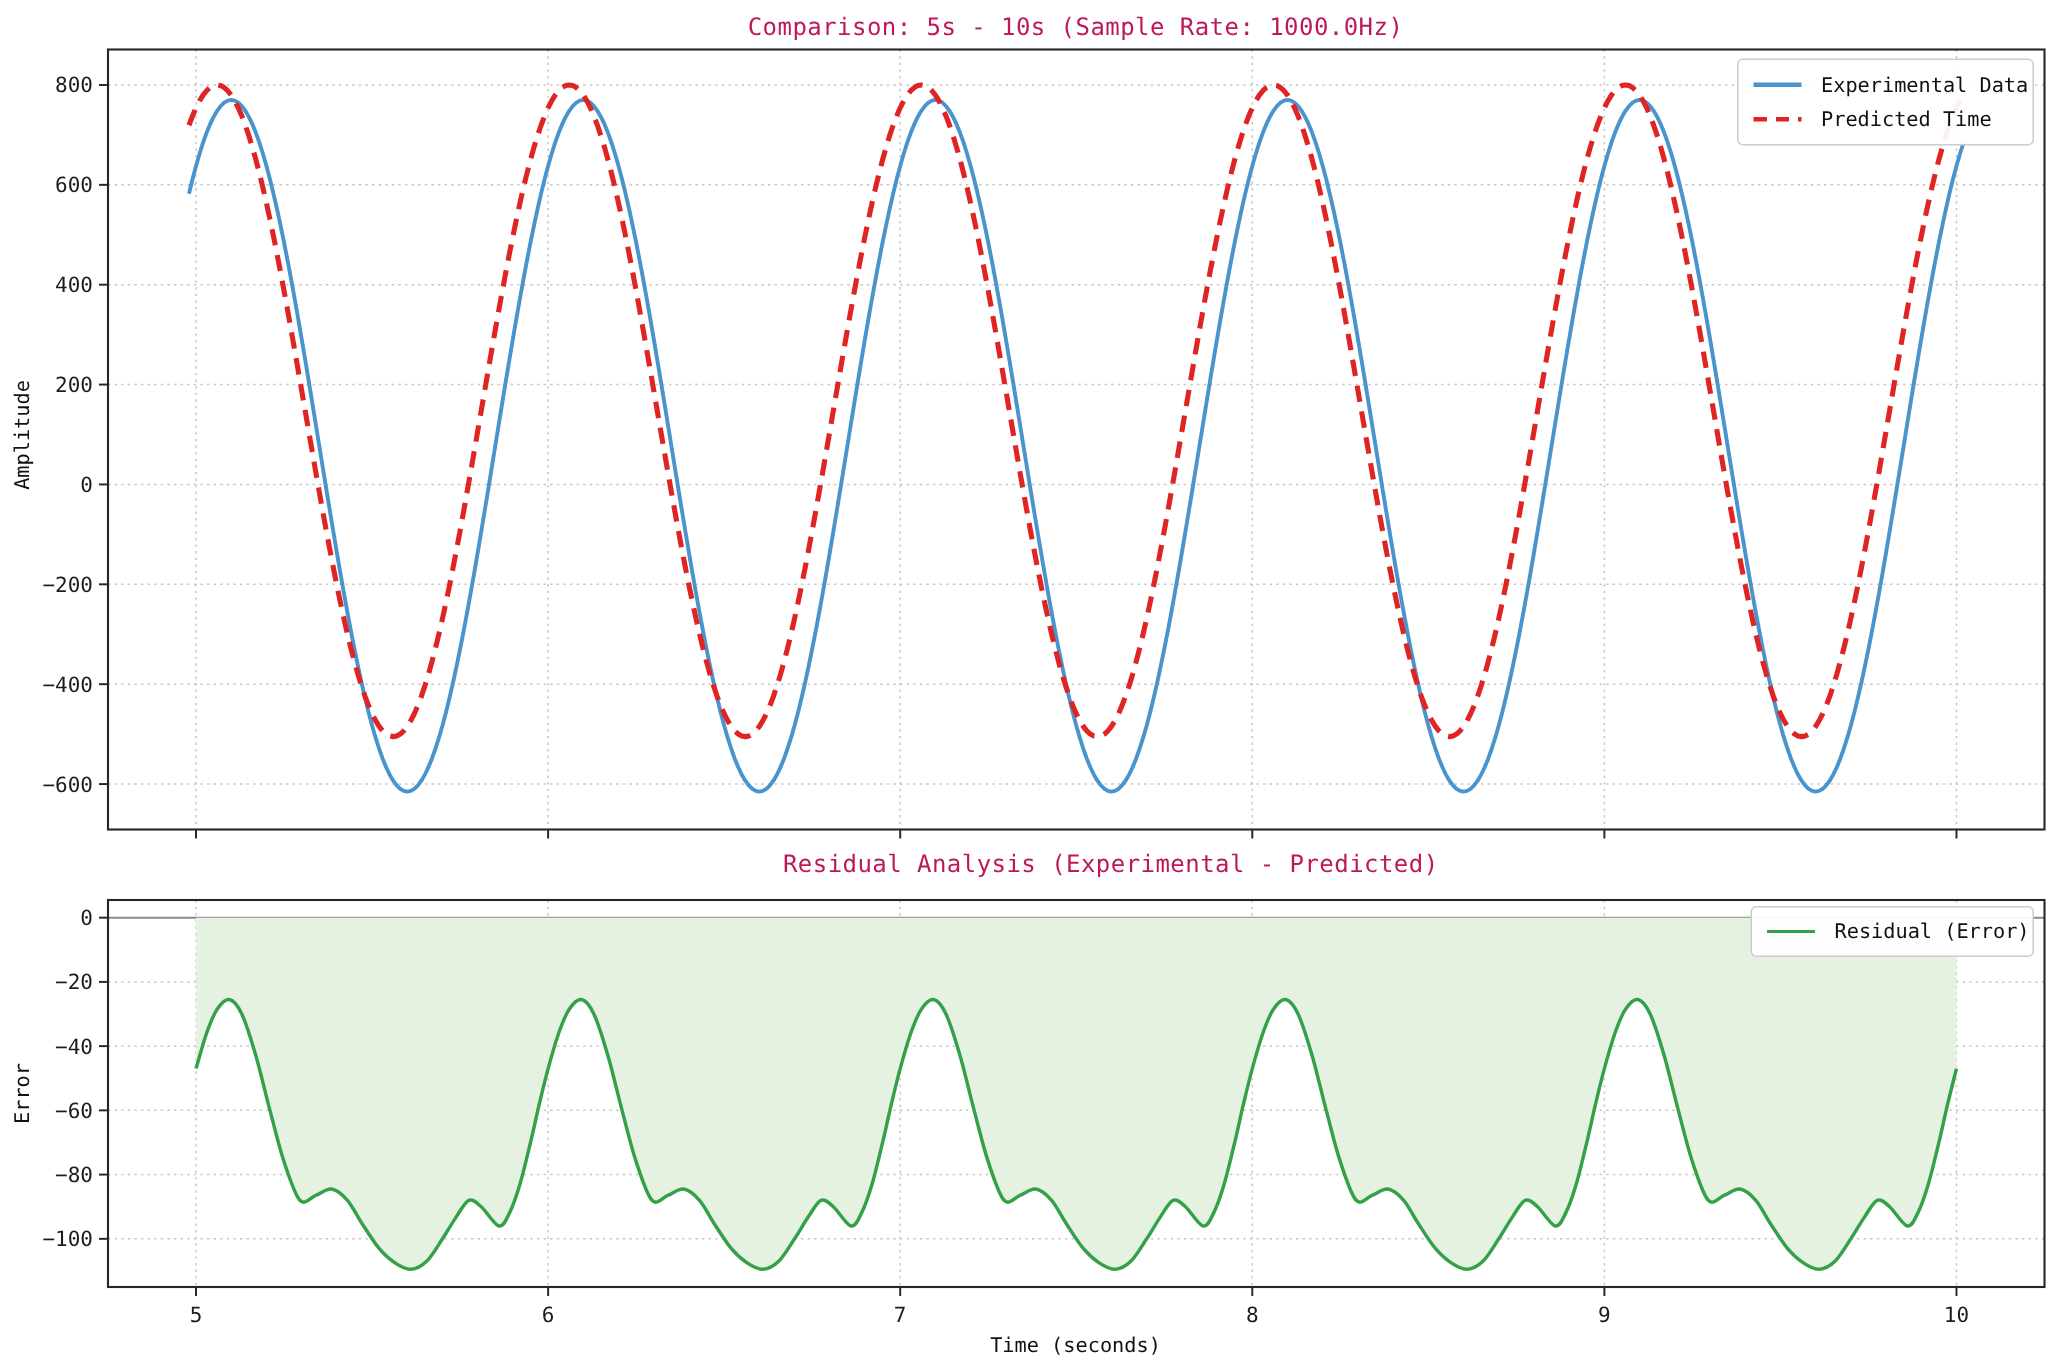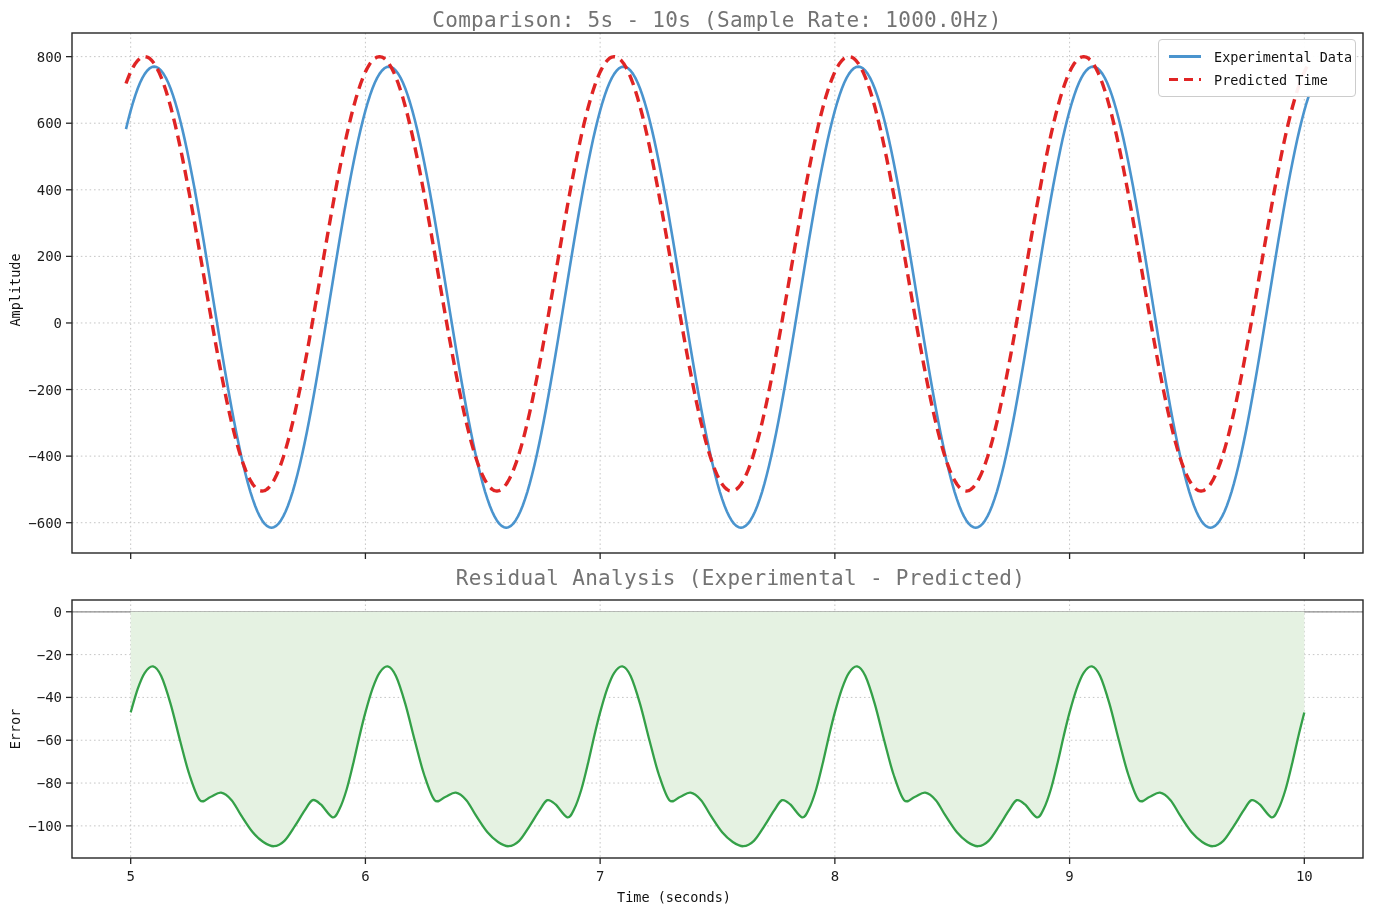--- a/index.html
+++ b/index.html
@@ -3,21 +3,21 @@
 <meta charset="utf-8">
 <style>
   html,body{margin:0;padding:0;background:#ffffff;}
   .figure{
     position:relative;width:1378px;height:914px;background:#ffffff;
     font-family:"DejaVu Sans Mono","Liberation Mono",monospace;color:#1c1c1c;
     overflow:hidden;
   }
   .chart-title{
     position:absolute;transform:translateX(-50%);white-space:nowrap;
-    font-size:21px;color:#737373;letter-spacing:0.3px;
+    font-size:16px;color:#be185d;letter-spacing:0.3px;
   }
   .axis-label{position:absolute;font-size:13.5px;color:#111;white-space:nowrap;}
   .ylabel{transform:translate(-50%,-50%) rotate(-90deg);transform-origin:center;}
   .xlabel{transform:translateX(-50%);}
   #chart-canvas{position:absolute;left:0;top:0;}
   .legend{
     position:absolute;background:rgba(255,255,255,0.93);
     border:1.2px solid #cccccc;border-radius:4px;
     display:flex;flex-direction:column;justify-content:space-around;
     padding:5px 10px;box-sizing:border-box;
@@ -32,21 +32,21 @@
 </head>
 <body>
 
 <div class="figure">
 
   <div class="chart-title" style="left:717px;top:8px;">Comparison: 5s - 10s (Sample Rate: 1000.0Hz)</div>
   <div class="axis-label ylabel" style="left:15px;top:290px;">Amplitude</div>
 
   <div class="chart-title" style="left:717px;top:566px;padding-left:47px;">Residual Analysis (Experimental - Predicted)</div>
   <div class="axis-label ylabel" style="left:15px;top:729px;">Error</div>
-  <div class="axis-label xlabel" style="left:674px;top:889px;">Time (seconds)</div>
+  <div class="axis-label xlabel" style="left:717px;top:889px;">Time (seconds)</div>
 
   <svg id="chart-canvas" width="1378" height="914">
       <g stroke="#c6c6c6" stroke-width="1" stroke-dasharray="1.6 2.8">
         <line x1="130.6818181818182" y1="33" x2="130.6818181818182" y2="553"></line>
         <line x1="365.4090909090909" y1="33" x2="365.4090909090909" y2="553"></line>
         <line x1="600.1363636363636" y1="33" x2="600.1363636363636" y2="553"></line>
         <line x1="834.8636363636364" y1="33" x2="834.8636363636364" y2="553"></line>
         <line x1="1069.590909090909" y1="33" x2="1069.590909090909" y2="553"></line>
         <line x1="1304.318181818182" y1="33" x2="1304.318181818182" y2="553"></line>
         <line x1="72" y1="56.63636363636364" x2="1363" y2="56.63636363636364"></line>
@@ -139,14 +139,20 @@
     <div class="legend-row">
       <span class="swatch swatch-solid-blue"></span>
       <span class="legend-label">Experimental Data</span>
     </div>
     <div class="legend-row">
       <span class="swatch swatch-dashed-red"></span>
       <span class="legend-label">Predicted Time</span>
     </div>
   </div>
 
+  <div class="legend" style="left:1167px;top:604px;width:189px;height:34px;">
+    <div class="legend-row">
+      <span class="swatch swatch-solid-green"></span>
+      <span class="legend-label">Residual (Error)</span>
+    </div>
+  </div>
 
 </div>
 
 </body></html>

